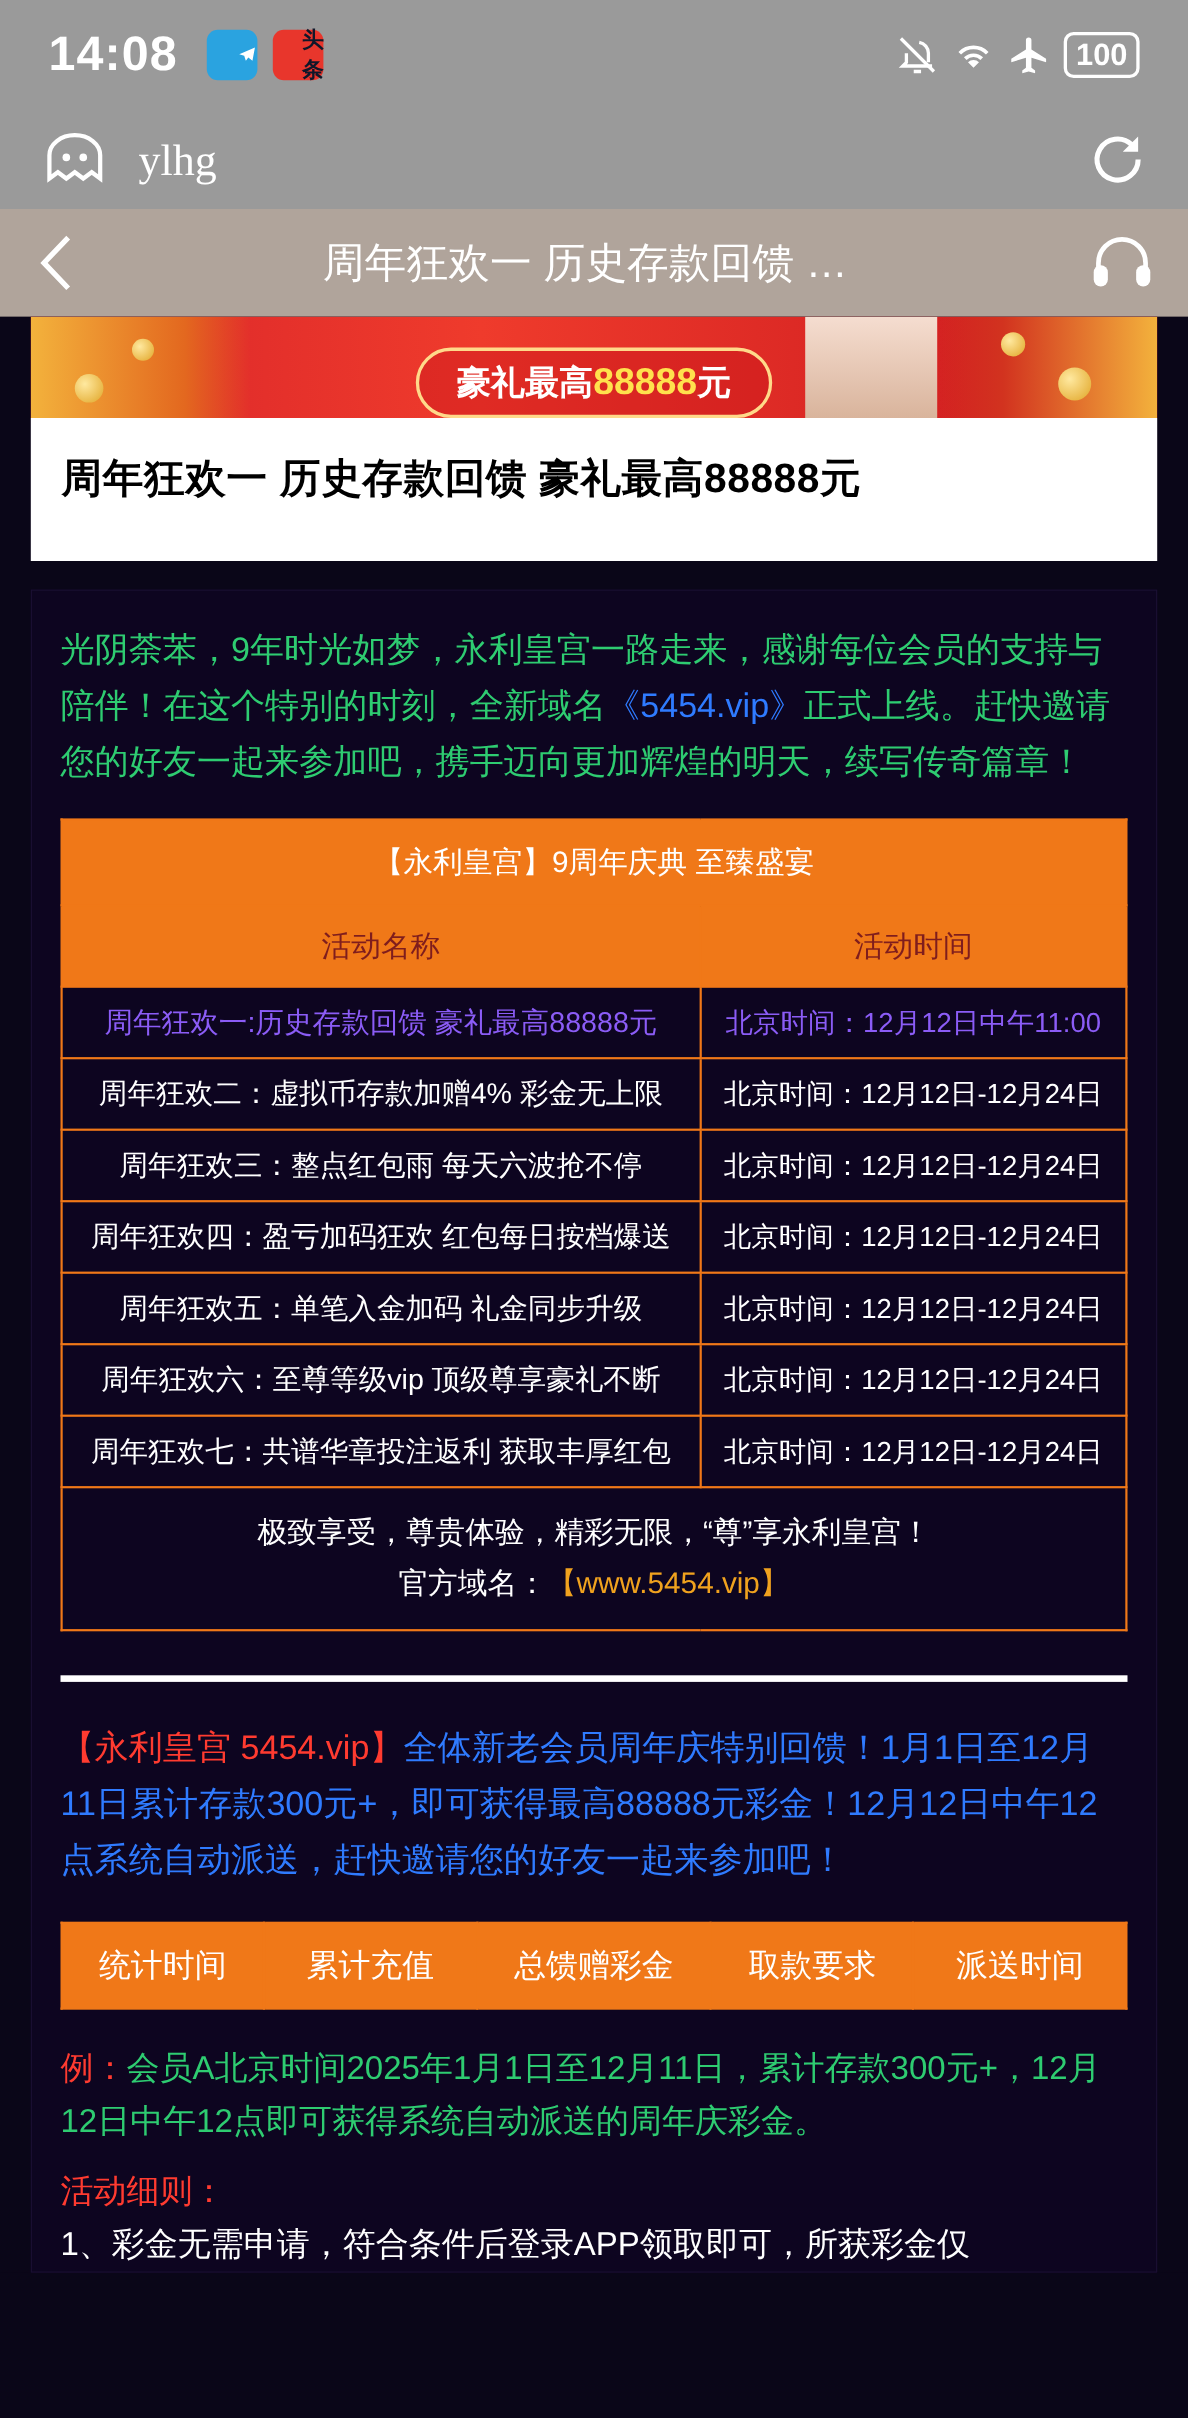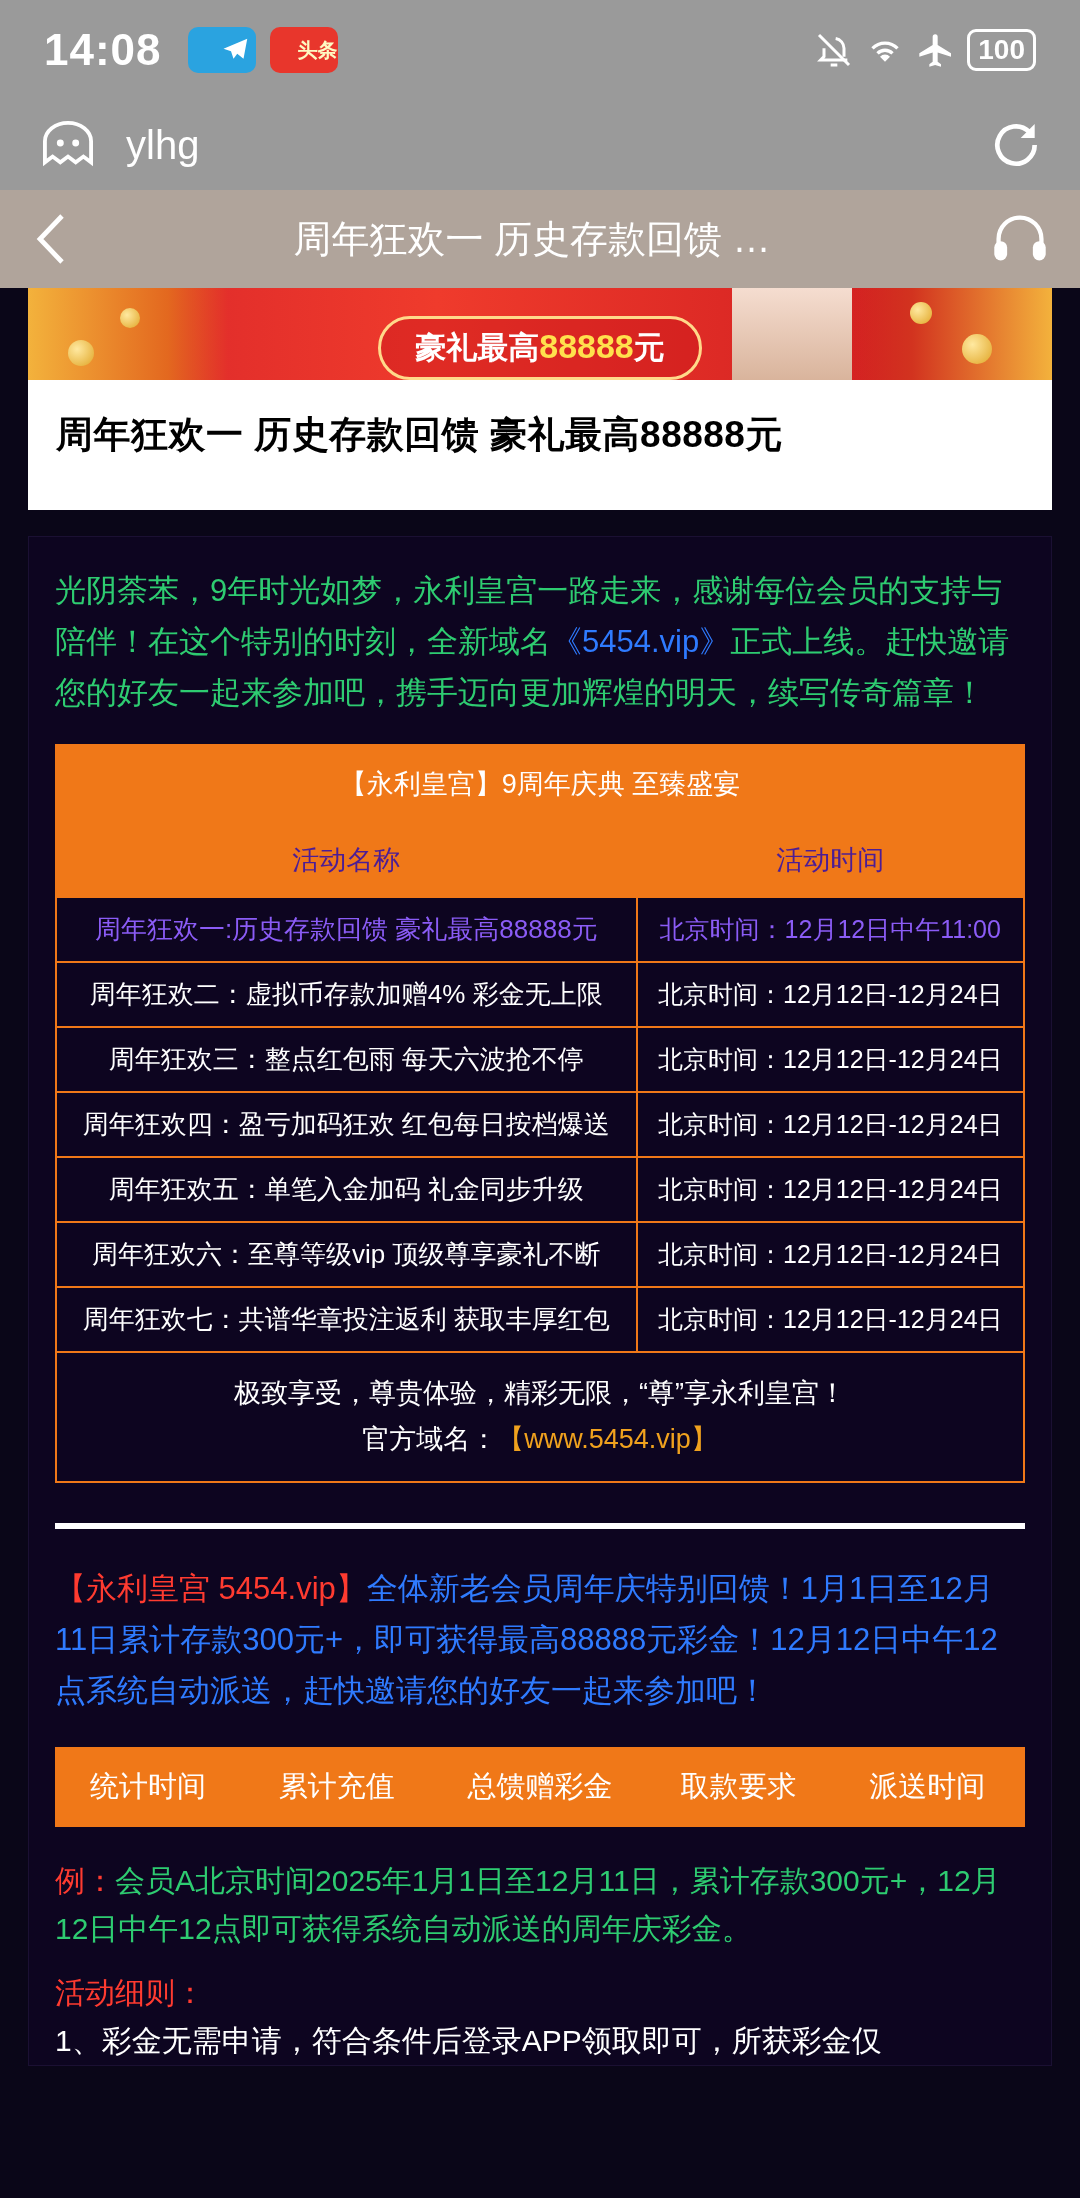--- a/index.html
+++ b/index.html
@@ -22,43 +22,44 @@
   .status-time {
     font-size:44px;
     font-weight:bold;
     letter-spacing:1px;
     color:#ffffff;
   }
   .status-icons-left {
     display:flex; align-items:center; gap:14px; margin-left:26px;
   }
   .app-icon {
-    width:68px; height:46px; border-radius:10px;
+    width:46px; height:46px; border-radius:10px;
     display:flex; align-items:center; justify-content:center;
-    font-size:22px; color:#fef9c3; font-weight:bold;padding-left:28px;
+    font-size:22px; color:#0f172a; font-weight:bold;padding-left:28px;
   }
   .app-icon.tg { background:#2aa3e0; }
   .app-icon.tt { background:#e8362c; font-size:20px; }
   .status-right {
     margin-left:auto; display:flex; align-items:center; gap:11px;
   }
   .sicon { width:40px; height:40px; position:relative; }
   .battery {
     border:3px solid #ffffff; border-radius:9px;
     padding:2px 8px; font-size:28px; font-weight:bold; color:#ffffff;
     line-height:32px;
   }
 
   
   .browserbar {
     height:90px;
     background:#9a9a9a;
     display:flex; align-items:center;
     padding:0 36px;
     color:#ffffff;
+    font-family:Liberation Serif, serif;
   }
   .ghost-icon { width:64px; height:50px; }
   .site-label { font-size:40px; margin-left:26px; color:#ffffff; }
   .reload-btn { margin-left:auto; width:56px; height:56px; }
 
   
   .pageheader {
     height:98px;
     background:#b0a49b;
     display:flex; align-items:center;
@@ -152,21 +153,21 @@
     vertical-align:middle;
   }
   .tbl1 .hdr {
     background:#f07818;
     color:#ffffff;
     font-size:27px;
     padding:20px 10px;
   }
   .tbl1 .sub {
     background:#f07818;
-    color:#4c1d95;
+    color:#7f1d1d;
     font-size:27px;
     padding:18px 10px;
   }
   .tbl1 .row-hl td { color:#8b5cf6; }
   .tbl1 td.c2 { font-size:25px; }
   .tbl1 .footer-cell {
     color:#ffffff; font-size:27px; line-height:1.7; padding:18px 10px;
   }
   .tbl1 .footer-cell .org { color:#f0a21e; }
 

